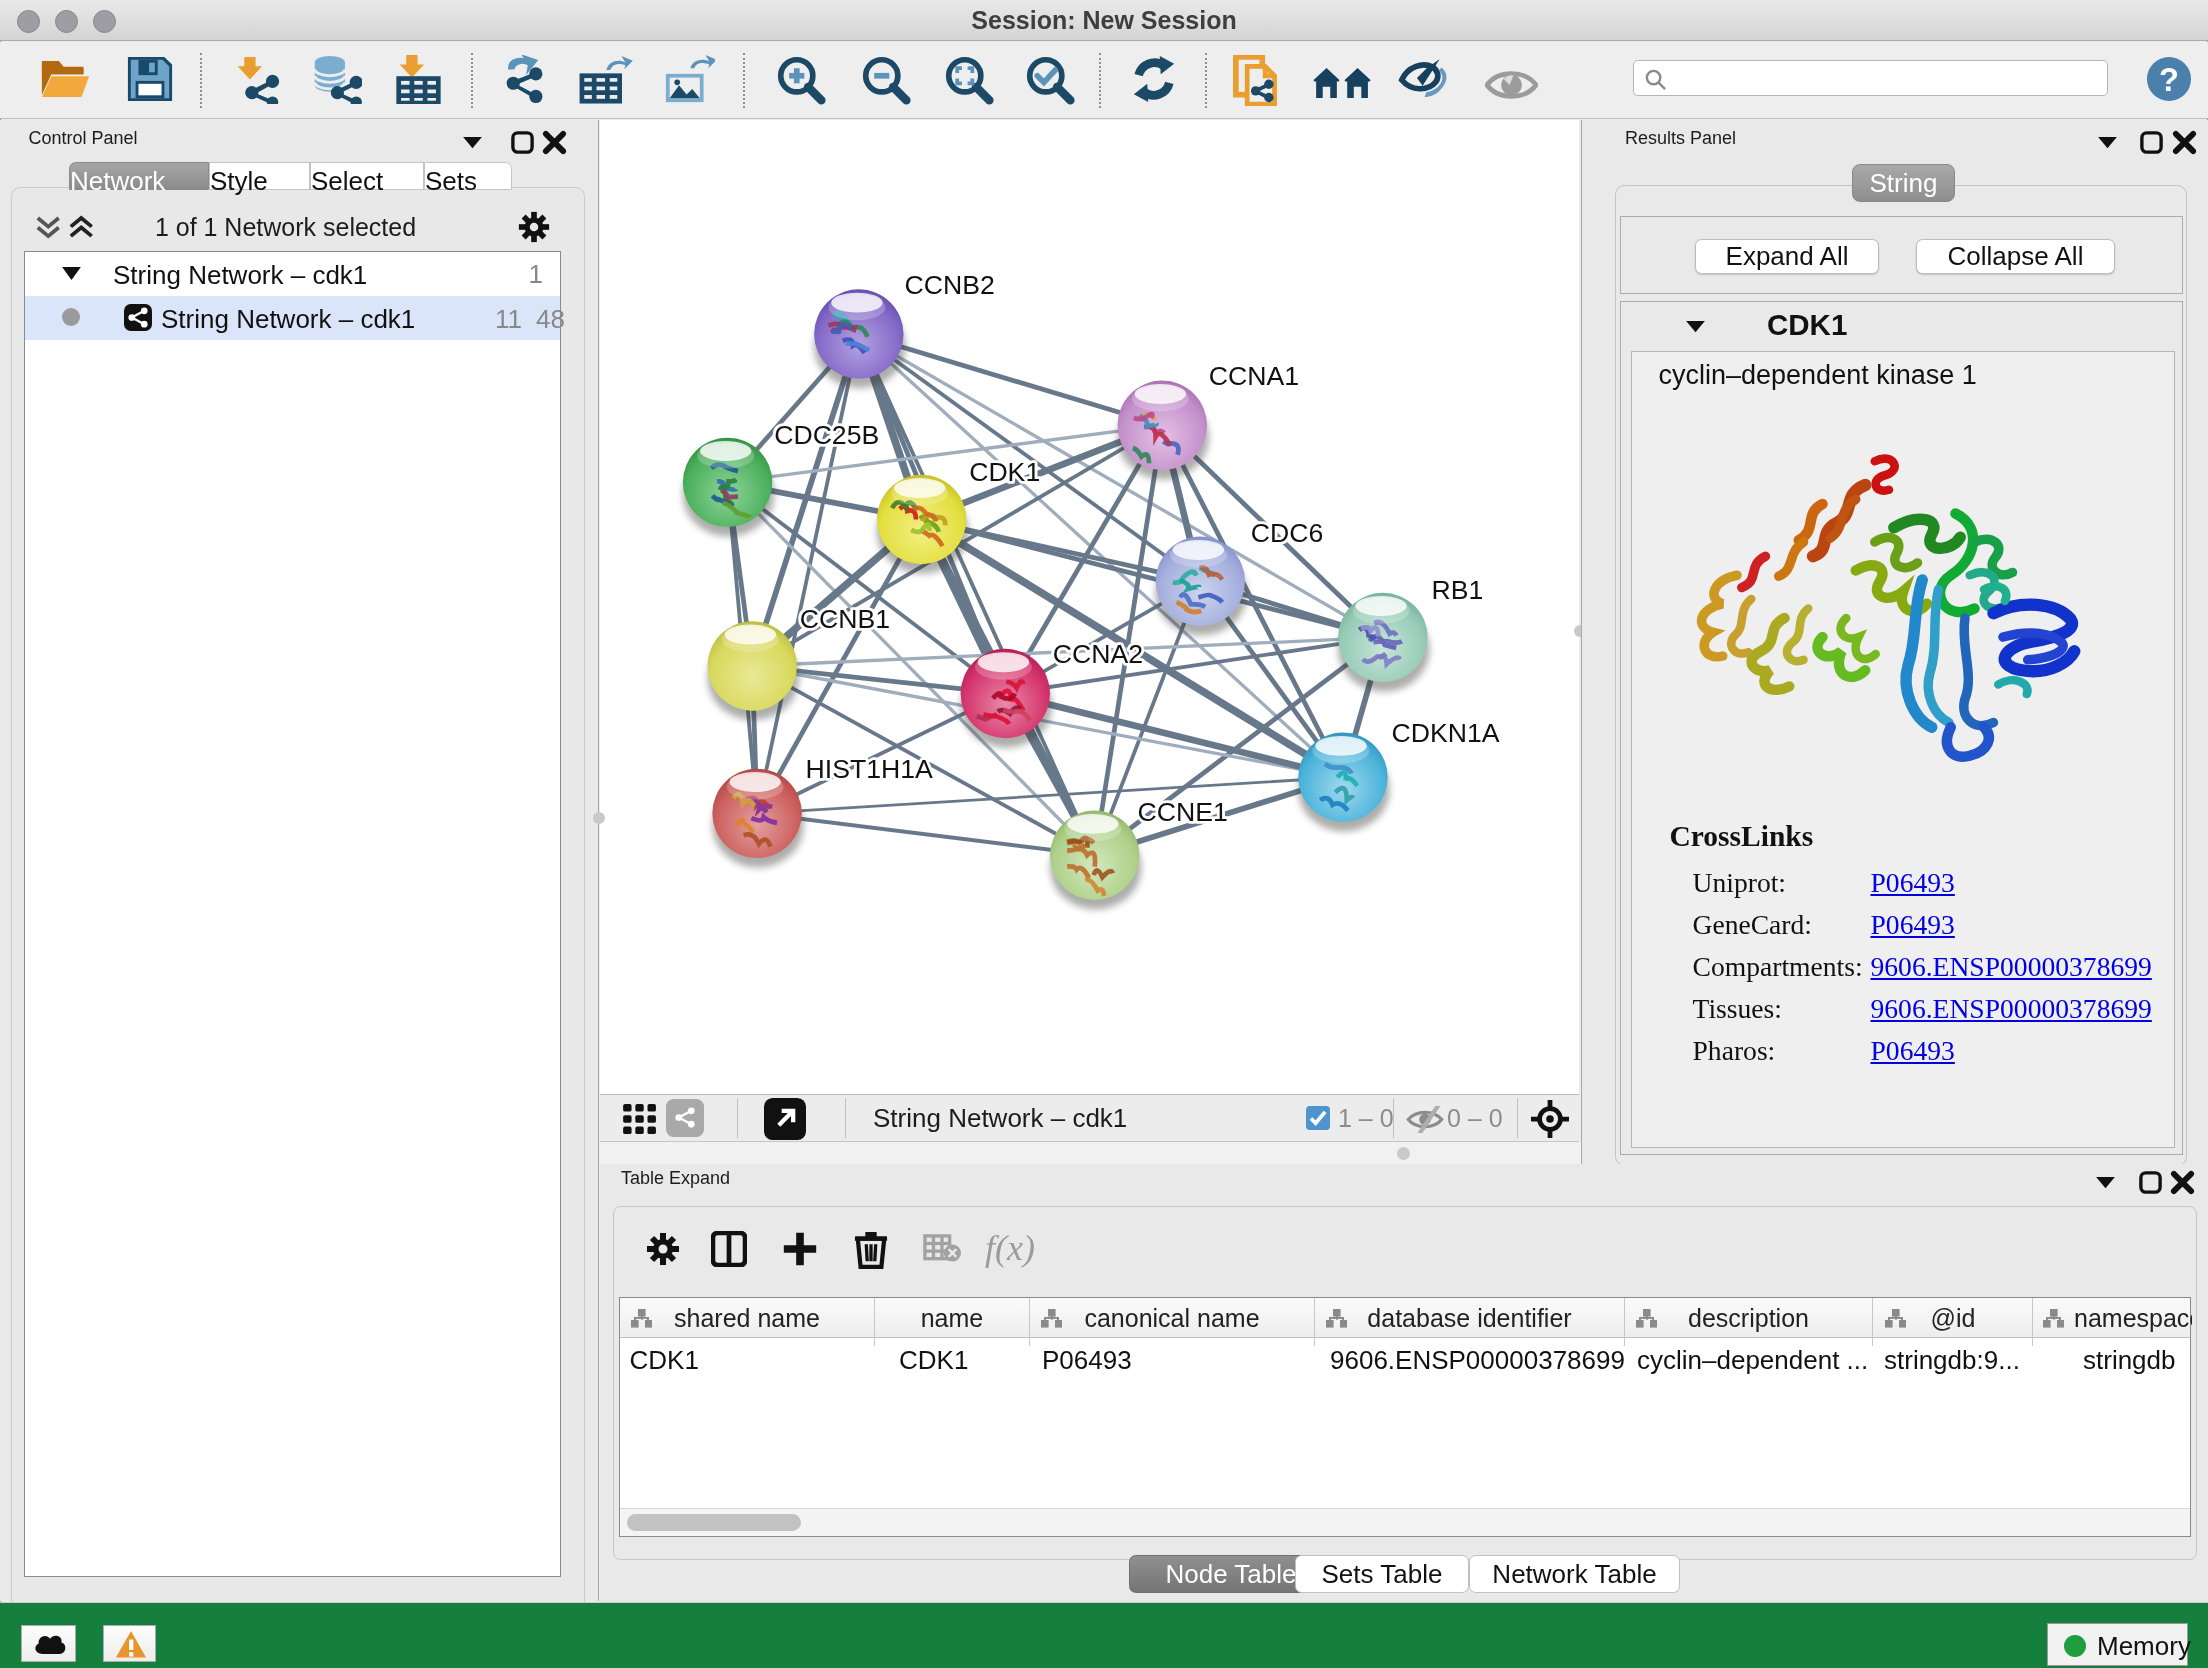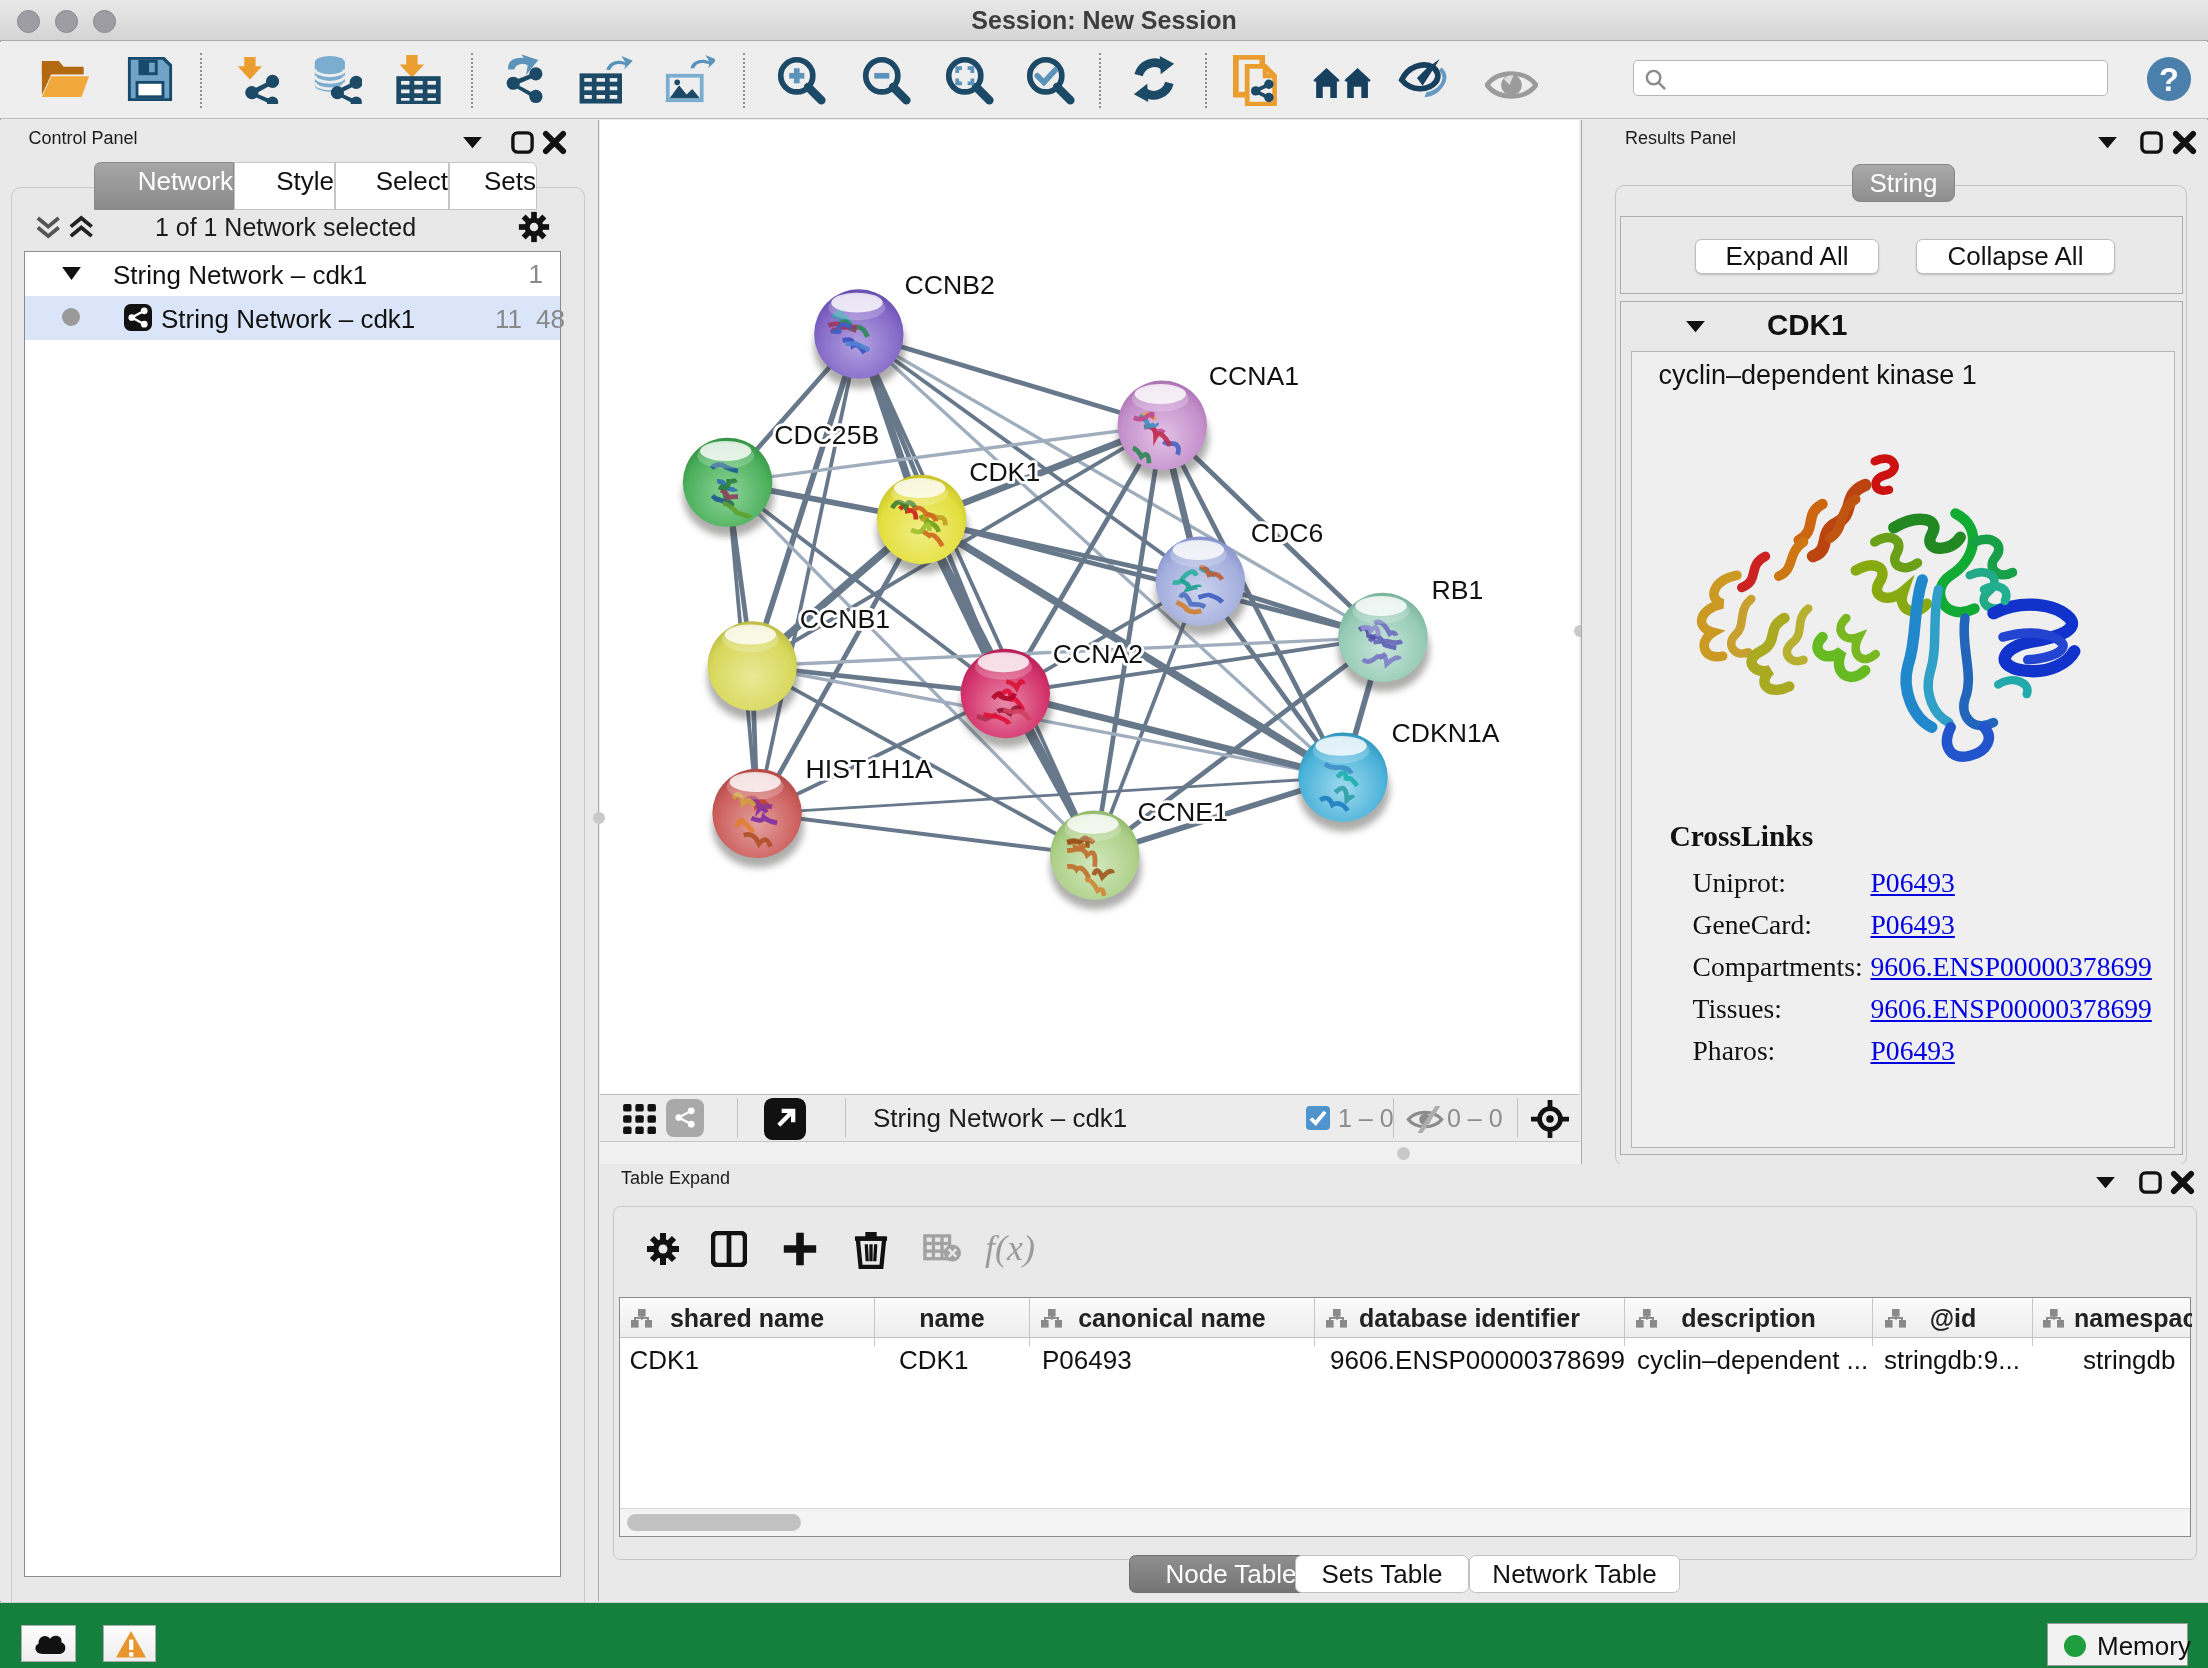--- a/index.html
+++ b/index.html
@@ -20,22 +20,22 @@
   background:#eeeeee; border-bottom:1px solid #bdbdbd; }
 .ticon { position:absolute; top:13.3px; }
 .tsep { position:absolute; top:11.4px; height:55px; width:0px; border-left:2.9px dotted #8f8f8f; }
 #searchbox { position:absolute; left:1633px; top:18px; width:475px; height:36px; background:#ffffff;
   border:1px solid #b5b5b5; border-radius:4.8px; }
 
 
 #control { position:absolute; left:0; top:120px; width:599px; height:1481px;
   background:#e9e9e9; border-right:1px solid #a8a8a8; }
 .paneltitle { font-size:18px; color:#1c1c1c; }
-.ctab { position:absolute; top:42px; height:48px; font-size:26px; text-align:right;
-  background:#ffffff; border:1px solid #c4c4c4; color:#111; line-height:36px;margin-left:25px; }
+.ctab { position:absolute; top:42px; height:28px; font-size:26px; text-align:left;
+  background:#ffffff; border:1px solid #c4c4c4; color:#111; line-height:36px; }
 #ctrlbox { position:absolute; left:11.4px; top:67px; width:574px; height:1527px;
   background:#e8e8e8; border:1px solid #cacaca; border-radius:9.5px; }
 #treebox { position:absolute; left:24px; top:131px; width:537px; height:1326px;
   background:#ffffff; border:1px solid #8a8a8a; }
 
 
 #canvas { position:absolute; left:600px; top:120px; width:979px; height:974px; background:#ffffff; }
 #netbar { position:absolute; left:600px; top:1094px; width:979px; height:48px;
   background:#ececec; border-top:1px solid #bbbbbb; border-bottom:1px solid #c6c6c6; }
 #netdivider { position:absolute; left:600px; top:1142px; width:1608px; height:22px; background:#f1f1f1; }
@@ -45,21 +45,21 @@
   border-left:1px solid #a8a8a8; }
 
 
 #tablepanel { position:absolute; left:600px; top:1164px; width:1608px; height:438px; background:#e9e9e9; }
 
 
 #statusbar { position:absolute; left:0; top:1602px; width:2208px; height:84px;
   background:#15803d; border-top:1px solid #cdcdcd; }
 a.lnk { color:#0000e0; text-decoration:underline; }
 .hdr { position:absolute; top:0; height:48px; font-size:25px; color:#222; text-align:center; line-height:40px;
-  border-right:1px solid #c6c6c6;font-weight:bold; }
+  border-right:1px solid #c6c6c6; }
 .hdr::before { content:""; position:absolute; left:11.4px; top:10.5px; width:21px; height:19px;
   background:
     linear-gradient(#8a8a8a,#8a8a8a) 6.7px 0/7.6px 7.6px no-repeat,
     linear-gradient(#8a8a8a,#8a8a8a) 0px 11.4px/7.6px 7.6px no-repeat,
     linear-gradient(#8a8a8a,#8a8a8a) 13.3px 11.4px/7.6px 7.6px no-repeat,
     linear-gradient(#8a8a8a,#8a8a8a) 9.5px 5.7px/1.9px 5.7px no-repeat,
     linear-gradient(#8a8a8a,#8a8a8a) 2.9px 8.6px/15px 1.9px no-repeat,
     linear-gradient(#8a8a8a,#8a8a8a) 2.9px 8.6px/1.9px 4.8px no-repeat,
     linear-gradient(#8a8a8a,#8a8a8a) 16px 8.6px/1.9px 4.8px no-repeat; }
 .hdr.noic::before { background:none; }

